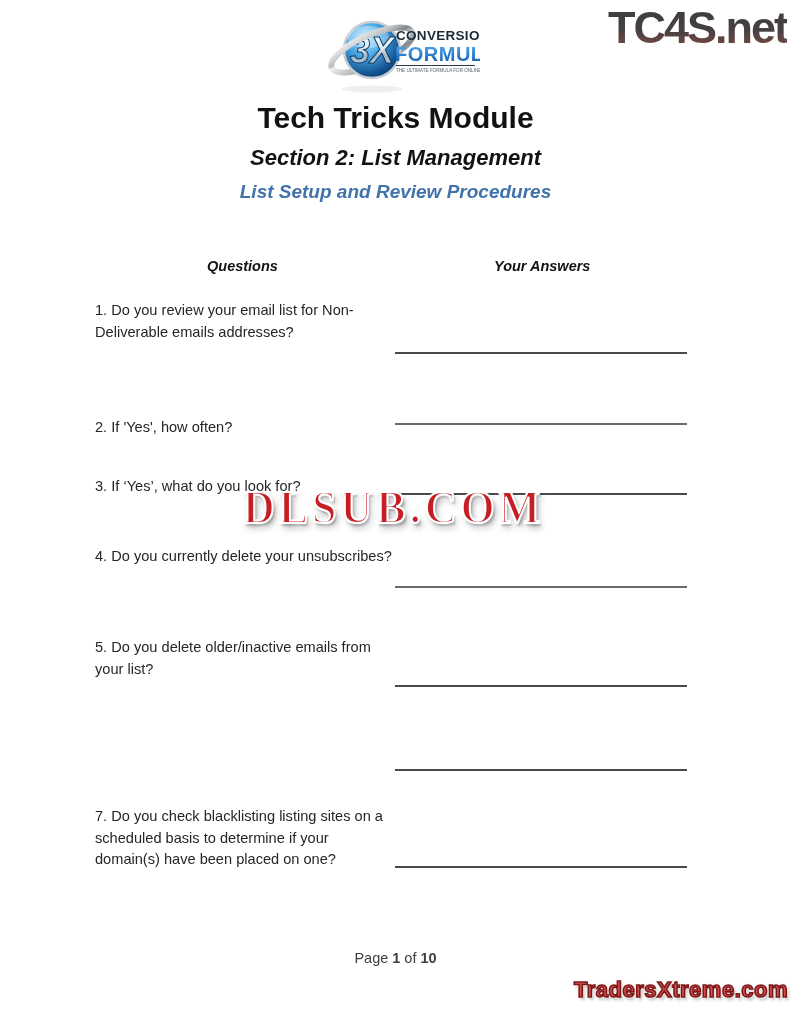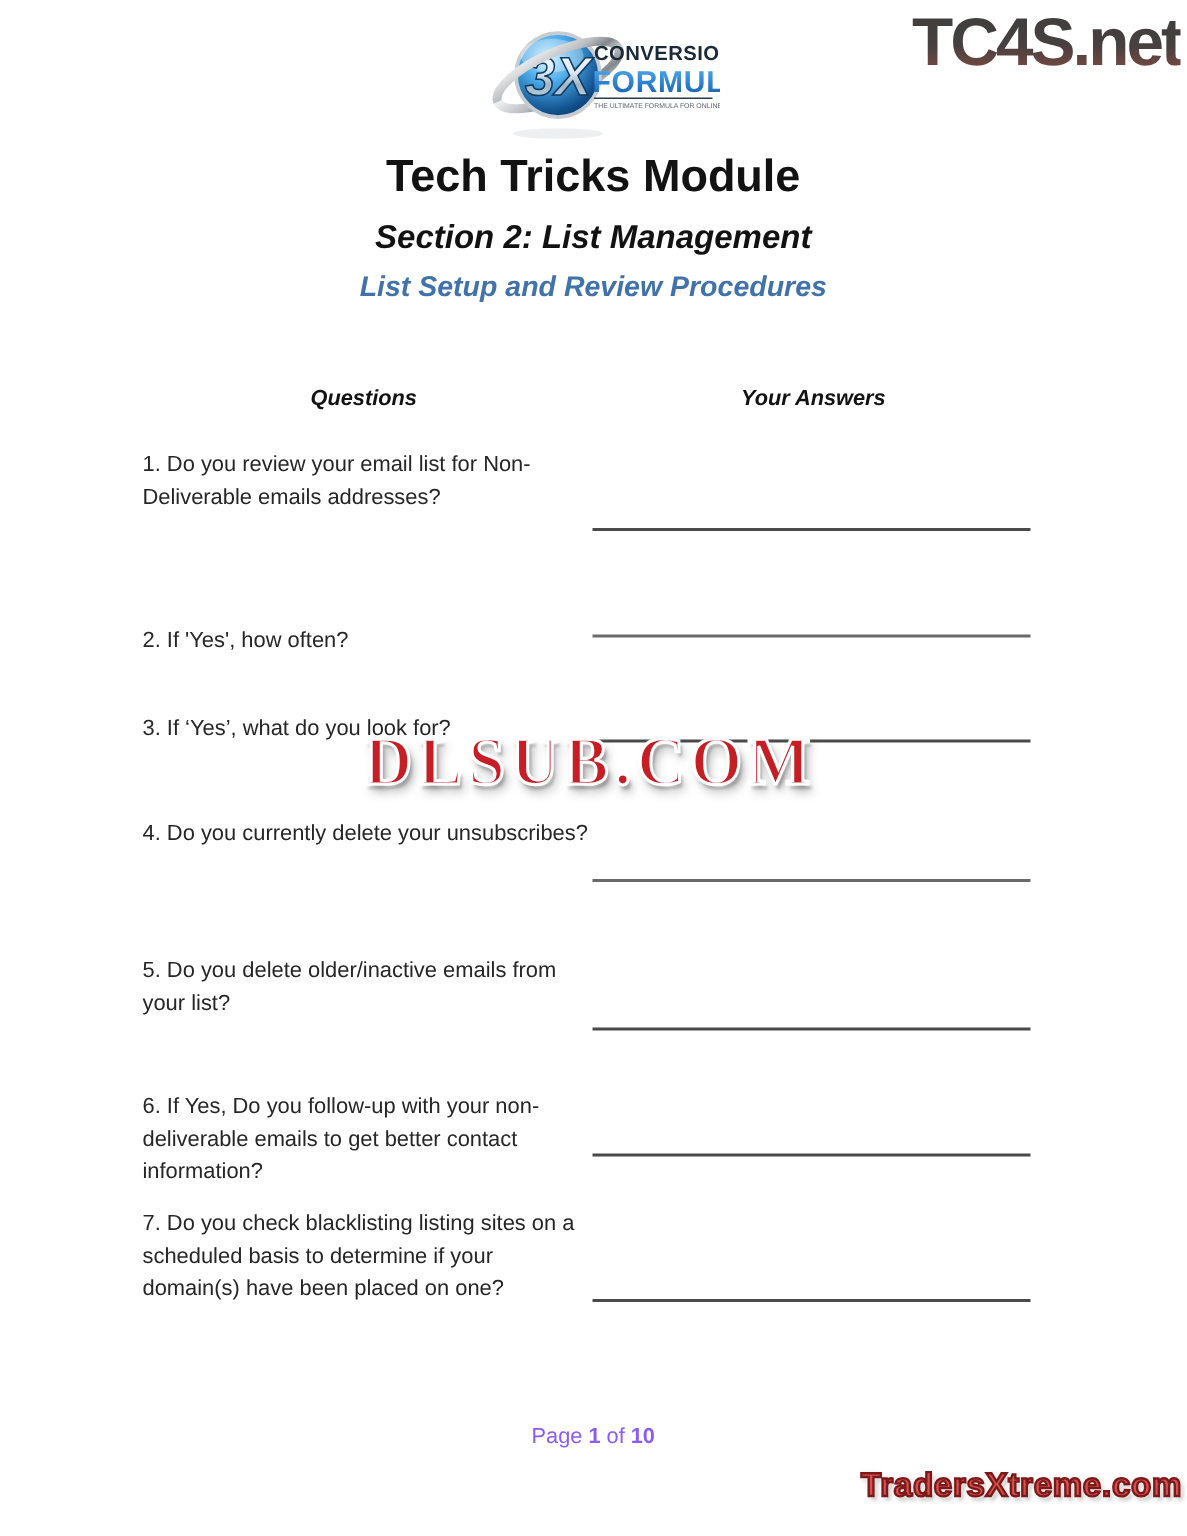--- a/index.html
+++ b/index.html
@@ -53,21 +53,21 @@
   .answer-line{position:absolute;left:395px;width:292px;height:0;border-top:2px solid #4a4a4a;}
   .q1{top:300px;} .l1{top:352px;}
   .q2{top:417px;} .l2{top:423px;border-top-color:#6a6a6a;}
   .q3{top:476px;} .l3{top:493px;}
   .q4{top:546px;} .l4{top:586px;border-top-color:#6a6a6a;}
   .q5{top:637px;} .l5{top:685px;}
   .q6{top:728px;} .l6{top:769px;}
   .q7{top:806px;} .l7{top:866px;}
   
   .footer{position:absolute;left:0;top:950px;width:100%;display:flex;justify-content:center;
-    gap:4px;font-size:14.5px;color:#8b5cf6;}
+    gap:4px;font-size:14.5px;color:#404040;}
   .footer .b{font-weight:bold;}
 </style>
 </head>
 <body>
 
 <div class="page">
 
   <div class="logo">
     <svg width="152" height="88" viewBox="0 0 152 88">
       <defs>
@@ -136,21 +136,20 @@
 
   <div class="question q3">3. If ‘Yes’, what do you look for?</div>
   <div class="answer-line l3"></div>
 
   <div class="question q4">4. Do you currently delete your unsubscribes?</div>
   <div class="answer-line l4"></div>
 
   <div class="question q5">5. Do you delete older/inactive emails from your list?</div>
   <div class="answer-line l5"></div>
 
-  <div class="question q6">6. If Yes, Do you follow-up with your non-deliverable emails to get better contact information?</div>
   <div class="answer-line l6"></div>
 
   <div class="question q7">7. Do you check blacklisting listing sites on a scheduled basis to determine if your domain(s) have been placed on one?</div>
   <div class="answer-line l7"></div>
 
   <div class="footer">
     <span>Page</span>
     <span class="b">1</span>
     <span>of</span>
     <span class="b">10</span>

